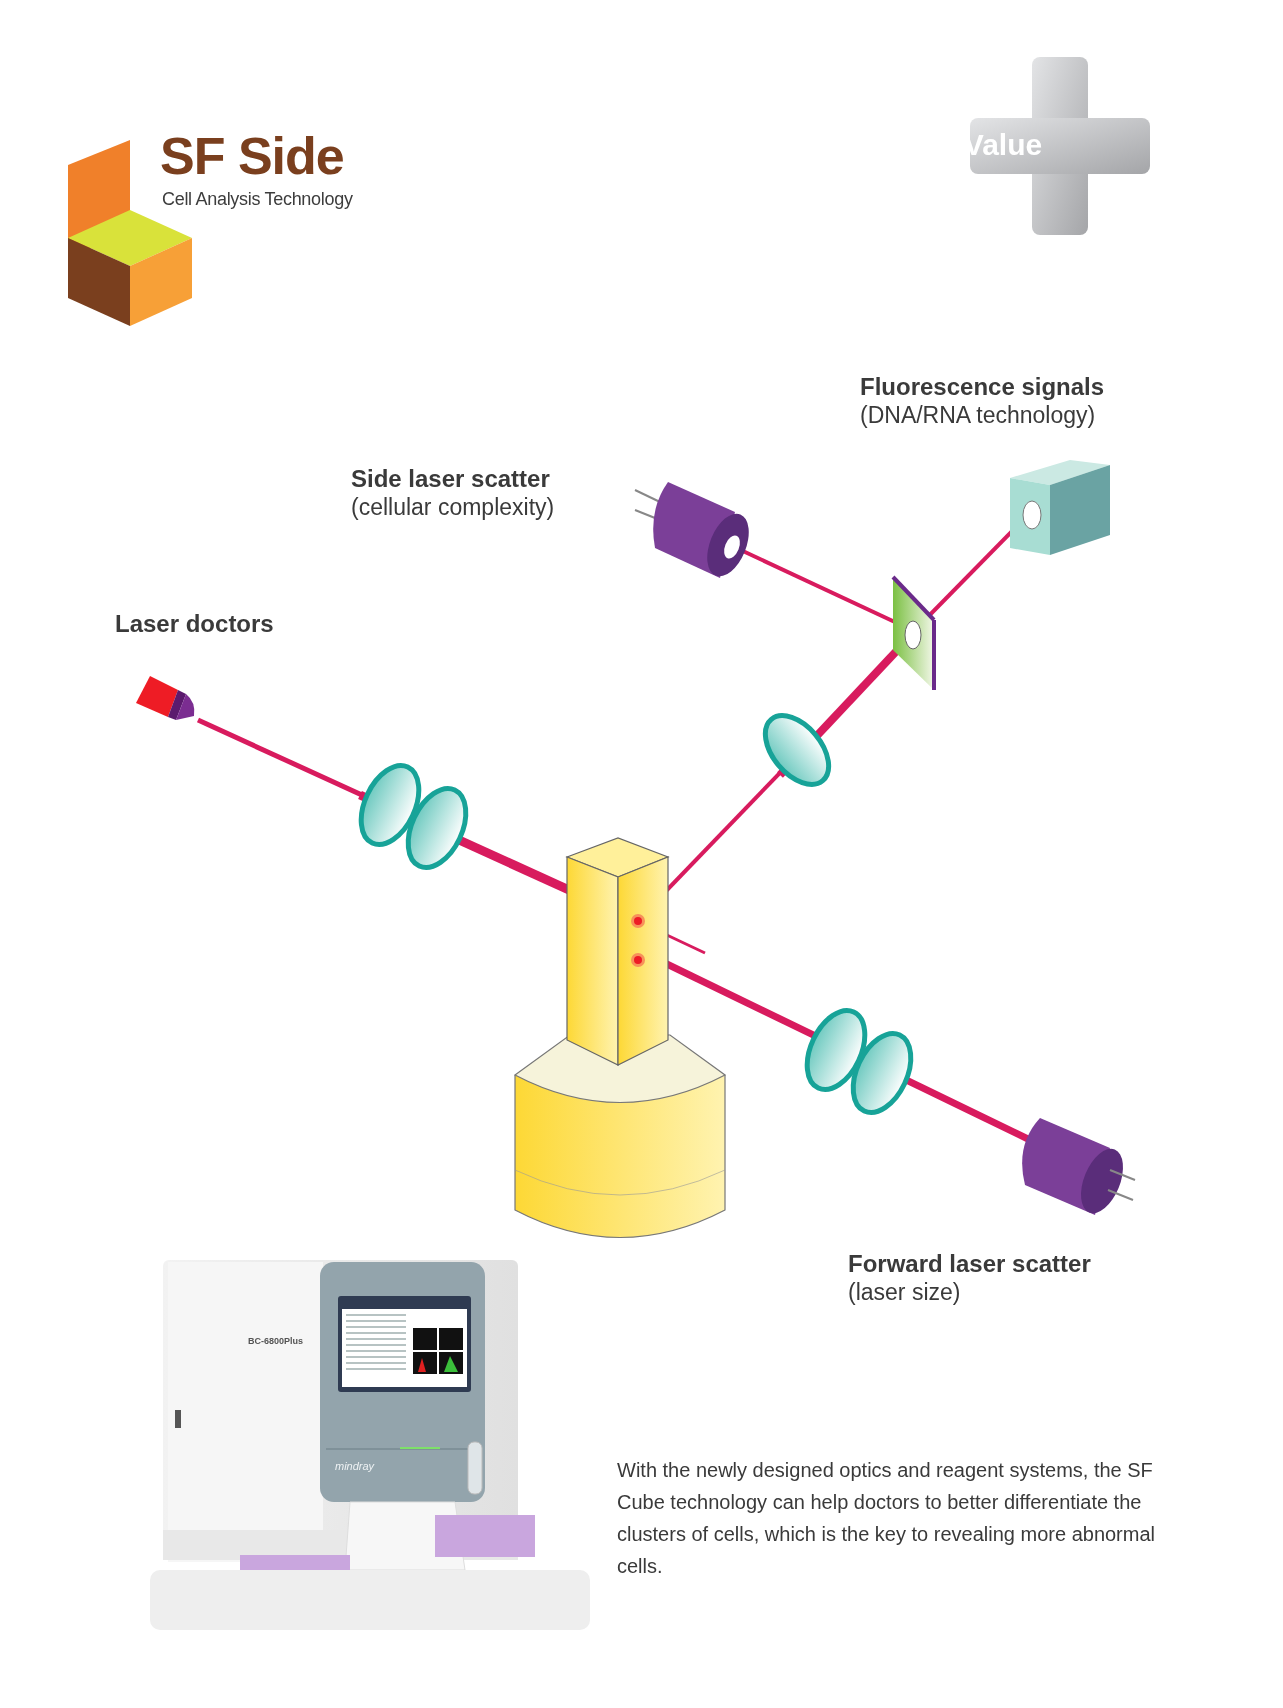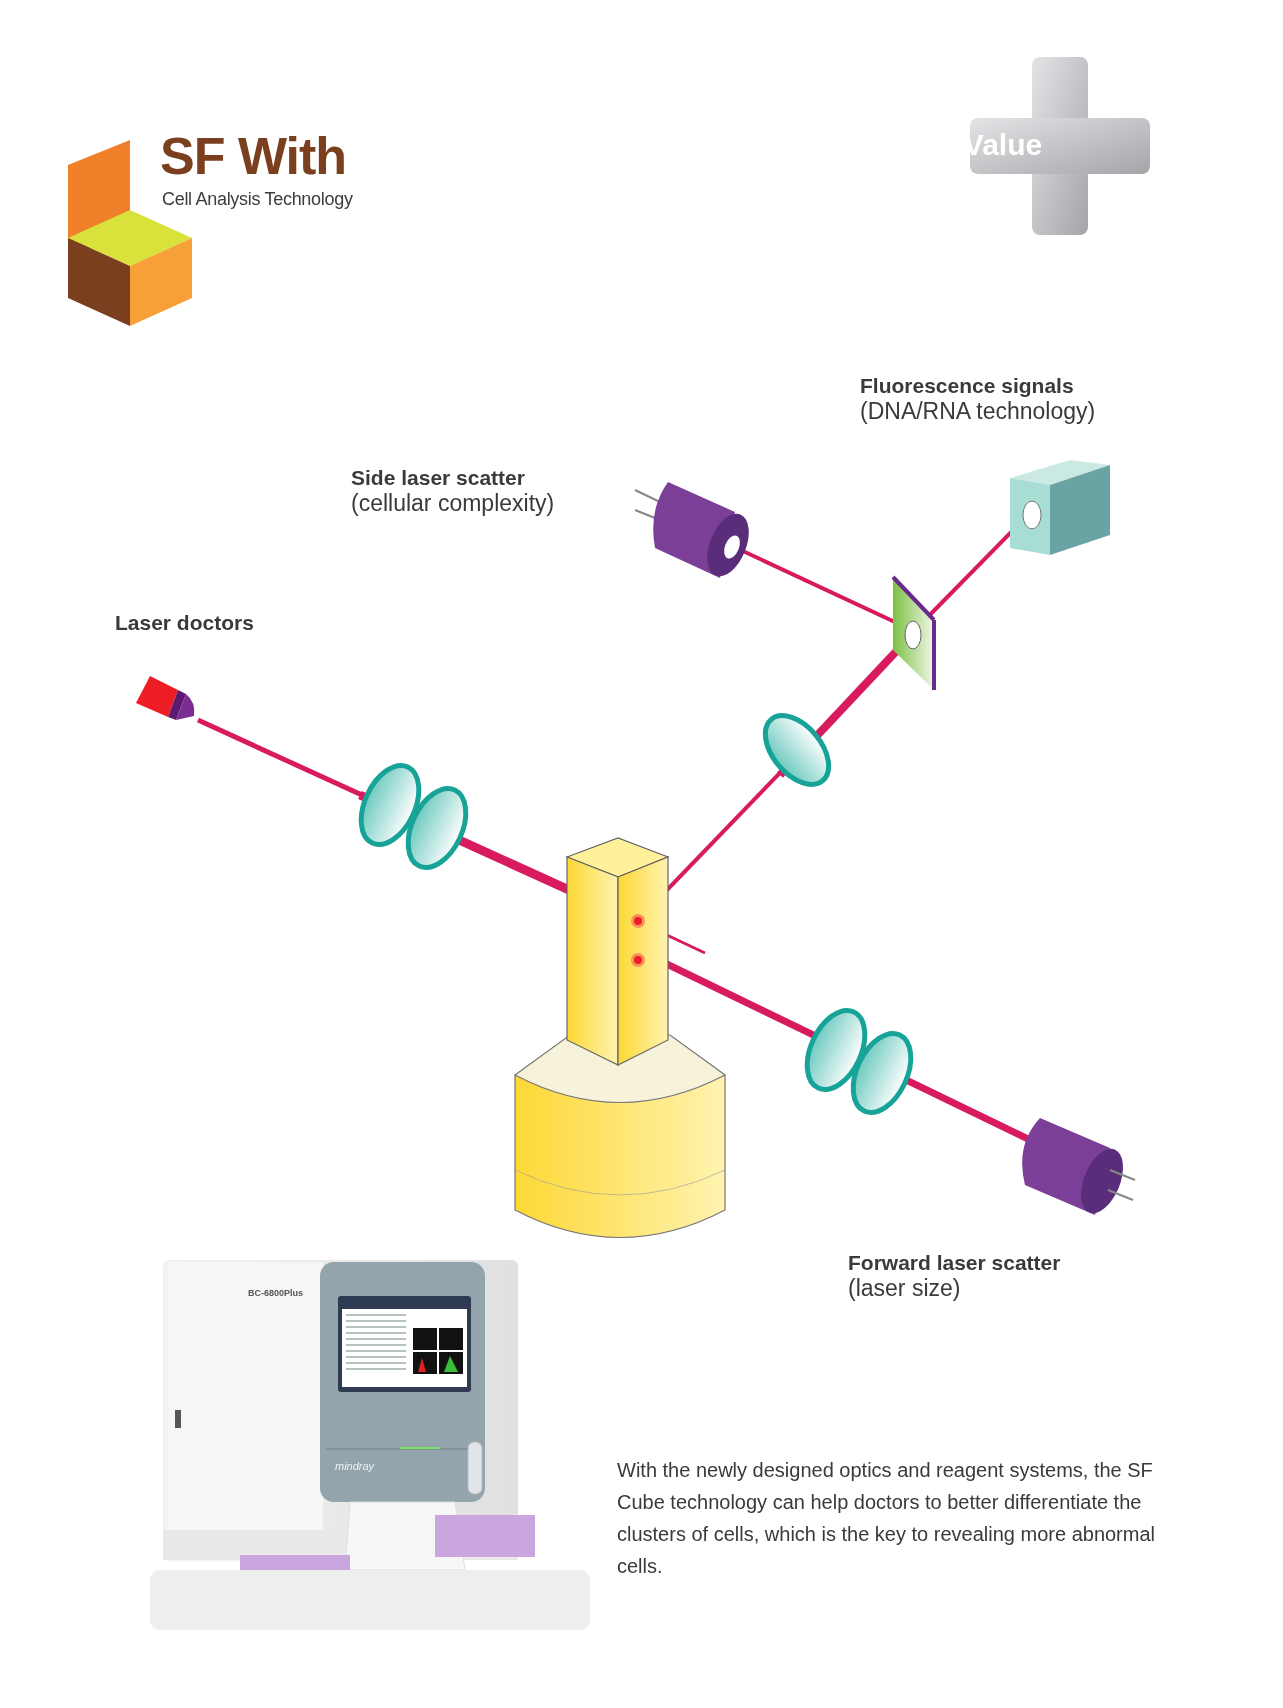--- a/index.html
+++ b/index.html
@@ -1,21 +1,21 @@
 <!DOCTYPE html>
 <html><head>
 <meta charset="utf-8">
 <style>
   html, body { margin:0; padding:0; background:#ffffff; }
   body { width:1283px; height:1708px; position:relative; overflow:hidden; font-family:"Liberation Sans", sans-serif; color:#3a3a3a; }
   .abs { position:absolute; }
   .logo-title { left:160px; top:130px; font-size:52px; font-weight:bold; color:#7a3f1e; letter-spacing:-1px; line-height:1; }
   .logo-sub { left:162px; top:189px; font-size:18px; color:#3d3d3d; letter-spacing:-0.3px; }
   .value-text { left:923px; top:128px; width:160px; text-align:center; font-size:30px; font-weight:bold; color:#ffffff; }
-  .lbl-bold { font-size:21px; font-weight:bold; color:#3a3a3a; line-height:1.2; }
+  .lbl-bold { font-size:24px; font-weight:bold; color:#3a3a3a; line-height:1.2; }
   .lbl-norm { font-size:23px; color:#3a3a3a; line-height:1.2; }
   .body-text { left:617px; top:1454px; width:560px; font-size:20px; line-height:32px; color:#3a3a3a; }
   svg.diagram { position:absolute; left:0; top:0; }
 </style>
 </head>
 <body>
 
 <svg class="diagram" width="1283" height="1708" viewBox="0 0 1283 1708">
   <defs>
     <linearGradient id="gYellow" x1="0" x2="1" y1="0" y2="0">
@@ -158,21 +158,21 @@
     <rect x="163" y="1530" width="355" height="30" fill="#e8e8e8"></rect>
     <polygon points="350,1502 455,1502 465,1570 345,1570" fill="#f7f7f7" stroke="#ddd"></polygon>
     <rect x="468" y="1442" width="14" height="52" rx="6" fill="#dfe5e8" stroke="#bbb"></rect>
     <rect x="240" y="1555" width="110" height="26" fill="#c9a6de"></rect>
     <rect x="435" y="1515" width="100" height="42" fill="#c9a6de"></rect>
     <rect x="150" y="1570" width="440" height="60" rx="10" fill="#eeeeee"></rect>
     <rect x="175" y="1410" width="6" height="18" fill="#555"></rect>
   </g>
 </svg>
 
-<div class="abs logo-title">SF With</div>
+<div class="abs logo-title">SF Side</div>
 <div class="abs logo-sub">Cell Analysis Technology</div>
 
 <div class="abs value-text">Value</div>
 
 <div class="abs" style="left:860px;top:373px;">
   <div class="lbl-bold">Fluorescence signals</div>
   <div class="lbl-norm">(DNA/RNA technology)</div>
 </div>
 
 <div class="abs" style="left:351px;top:465px;">
@@ -182,16 +182,16 @@
 
 <div class="abs" style="left:115px;top:610px;">
   <div class="lbl-bold">Laser doctors</div>
 </div>
 
 <div class="abs" style="left:848px;top:1250px;">
   <div class="lbl-bold">Forward laser scatter</div>
   <div class="lbl-norm">(laser size)</div>
 </div>
 
-<div class="abs" style="left:248px;top:1288px;font-size:9px;font-weight:bold;color:#555;">BC-6800Plus</div>
+<div class="abs" style="left:248px;top:1336px;font-size:9px;font-weight:bold;color:#555;">BC-6800Plus</div>
 <div class="abs" style="left:335px;top:1460px;font-size:11px;font-weight:normal;color:#eef2f4;font-style:italic;">mindray</div>
 
 <div class="abs body-text">With the newly designed optics and reagent systems, the SF Cube technology can help doctors to better differentiate the clusters of cells, which is the key to revealing more abnormal cells.</div>
 
 </body></html>

